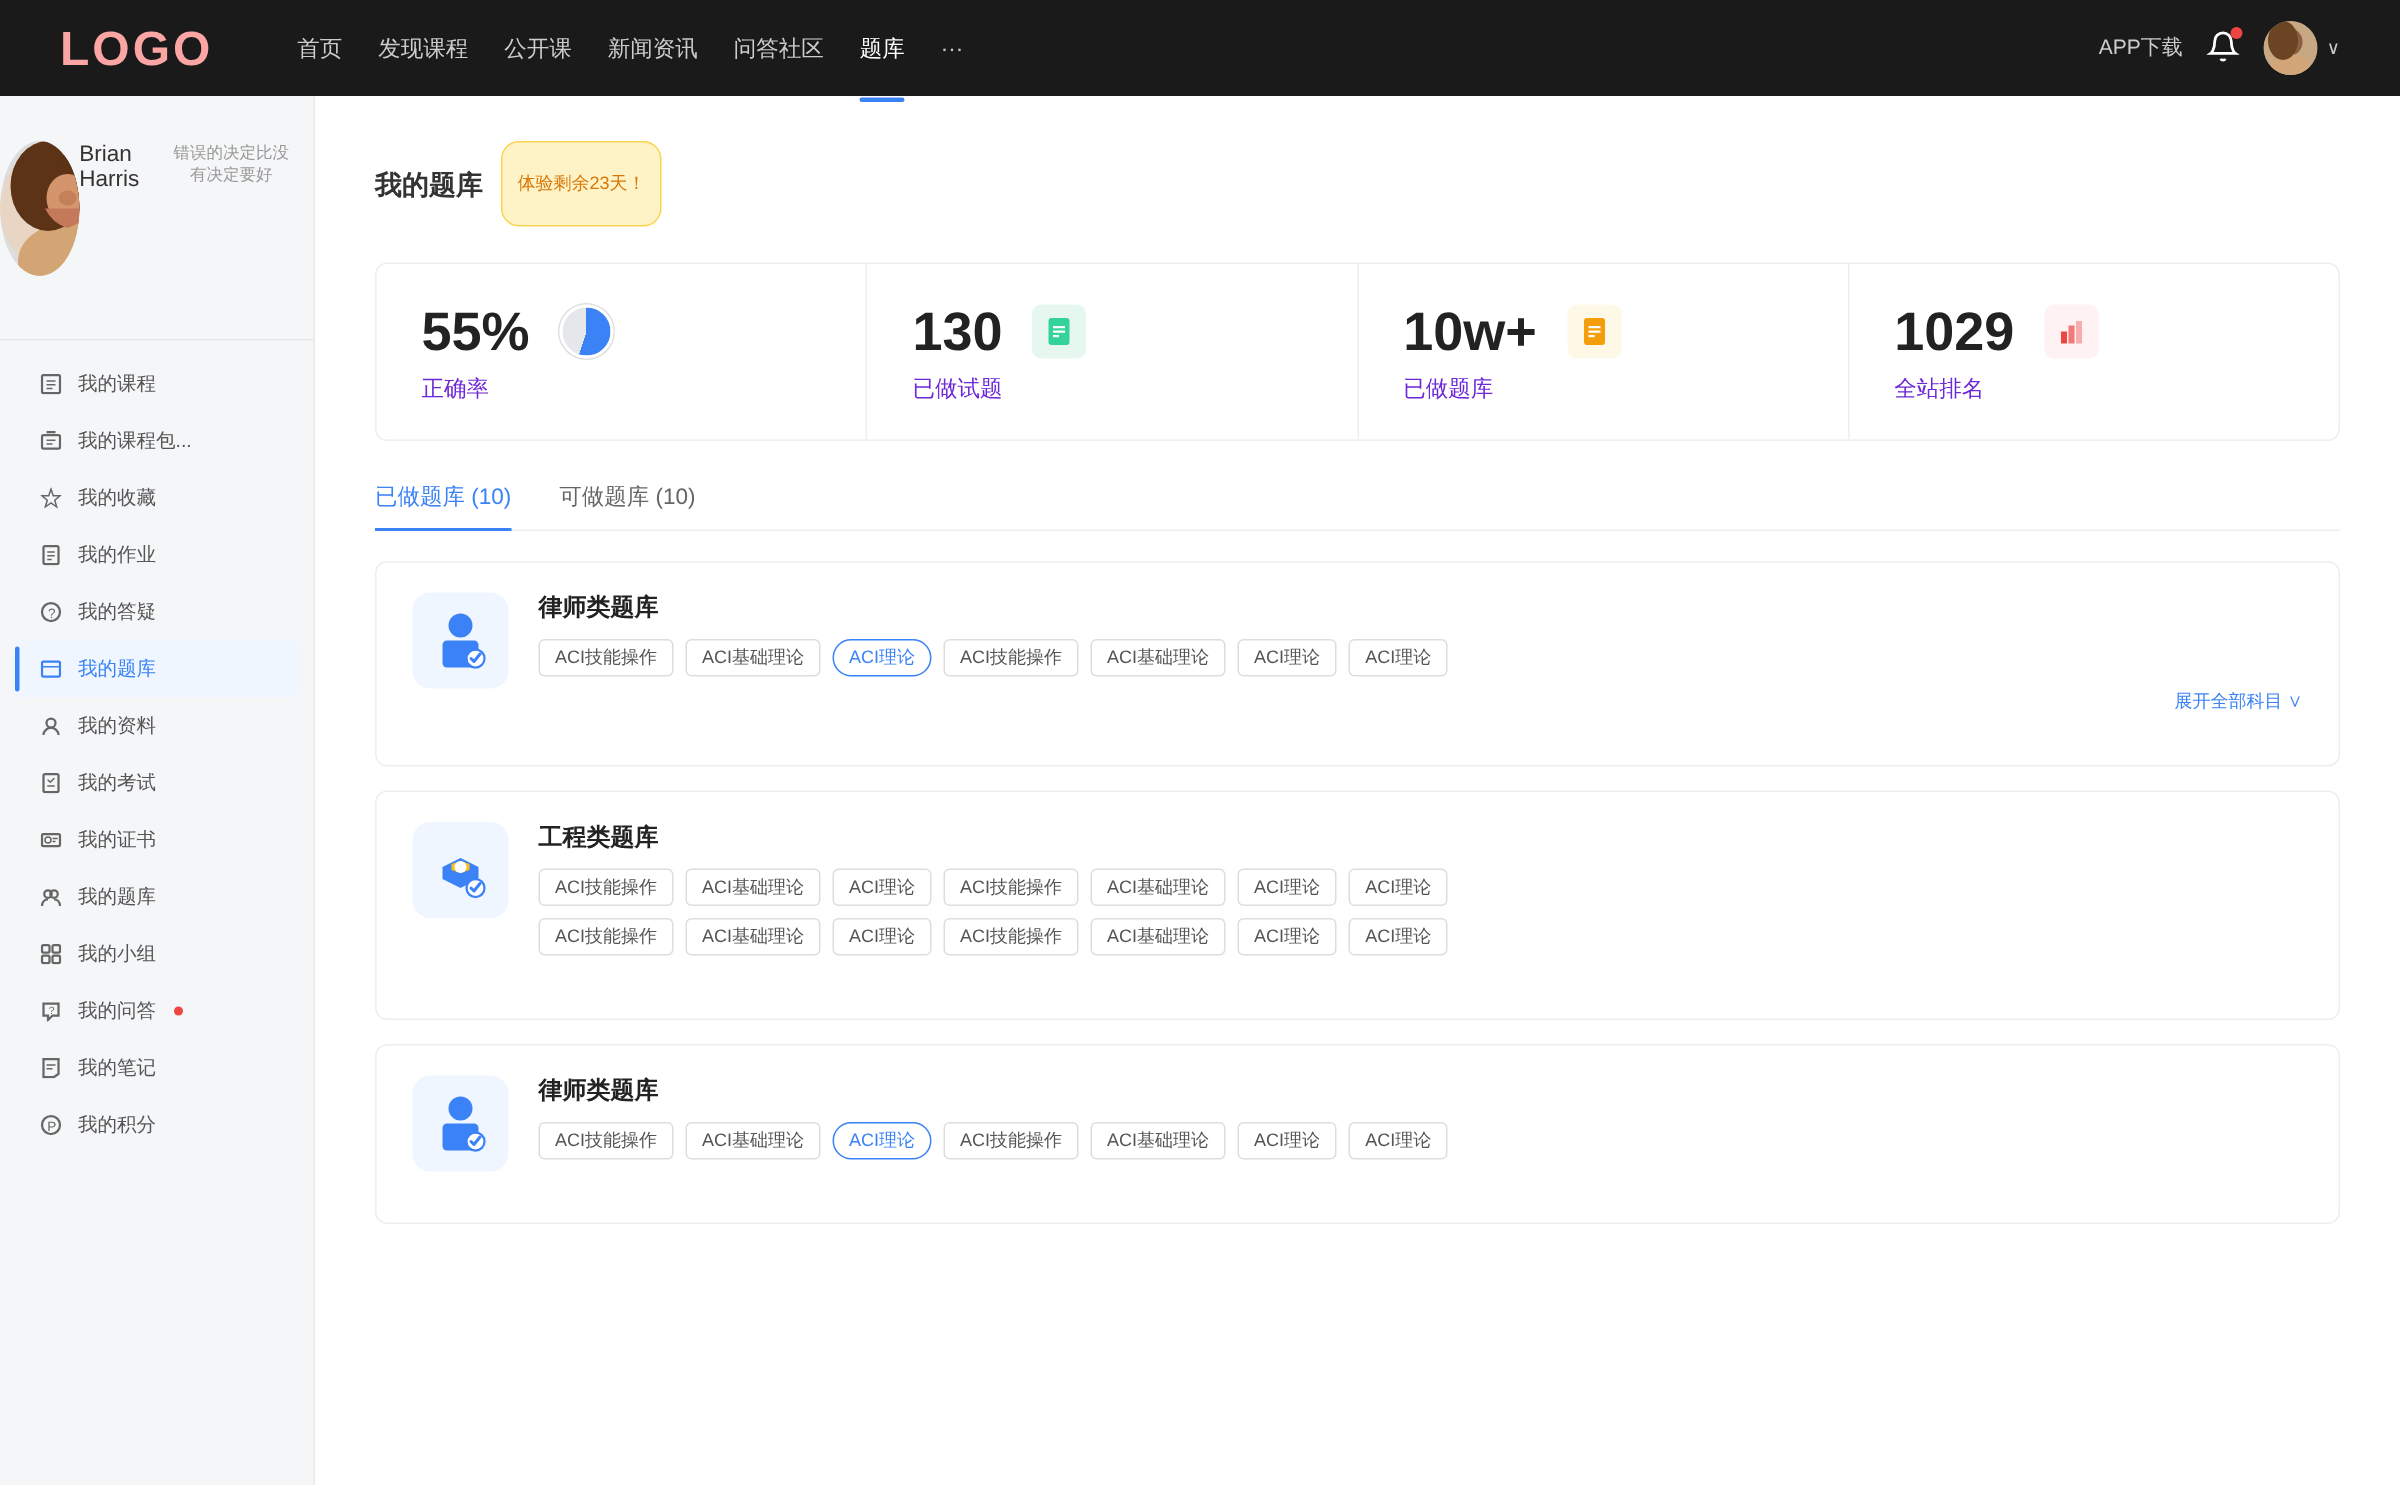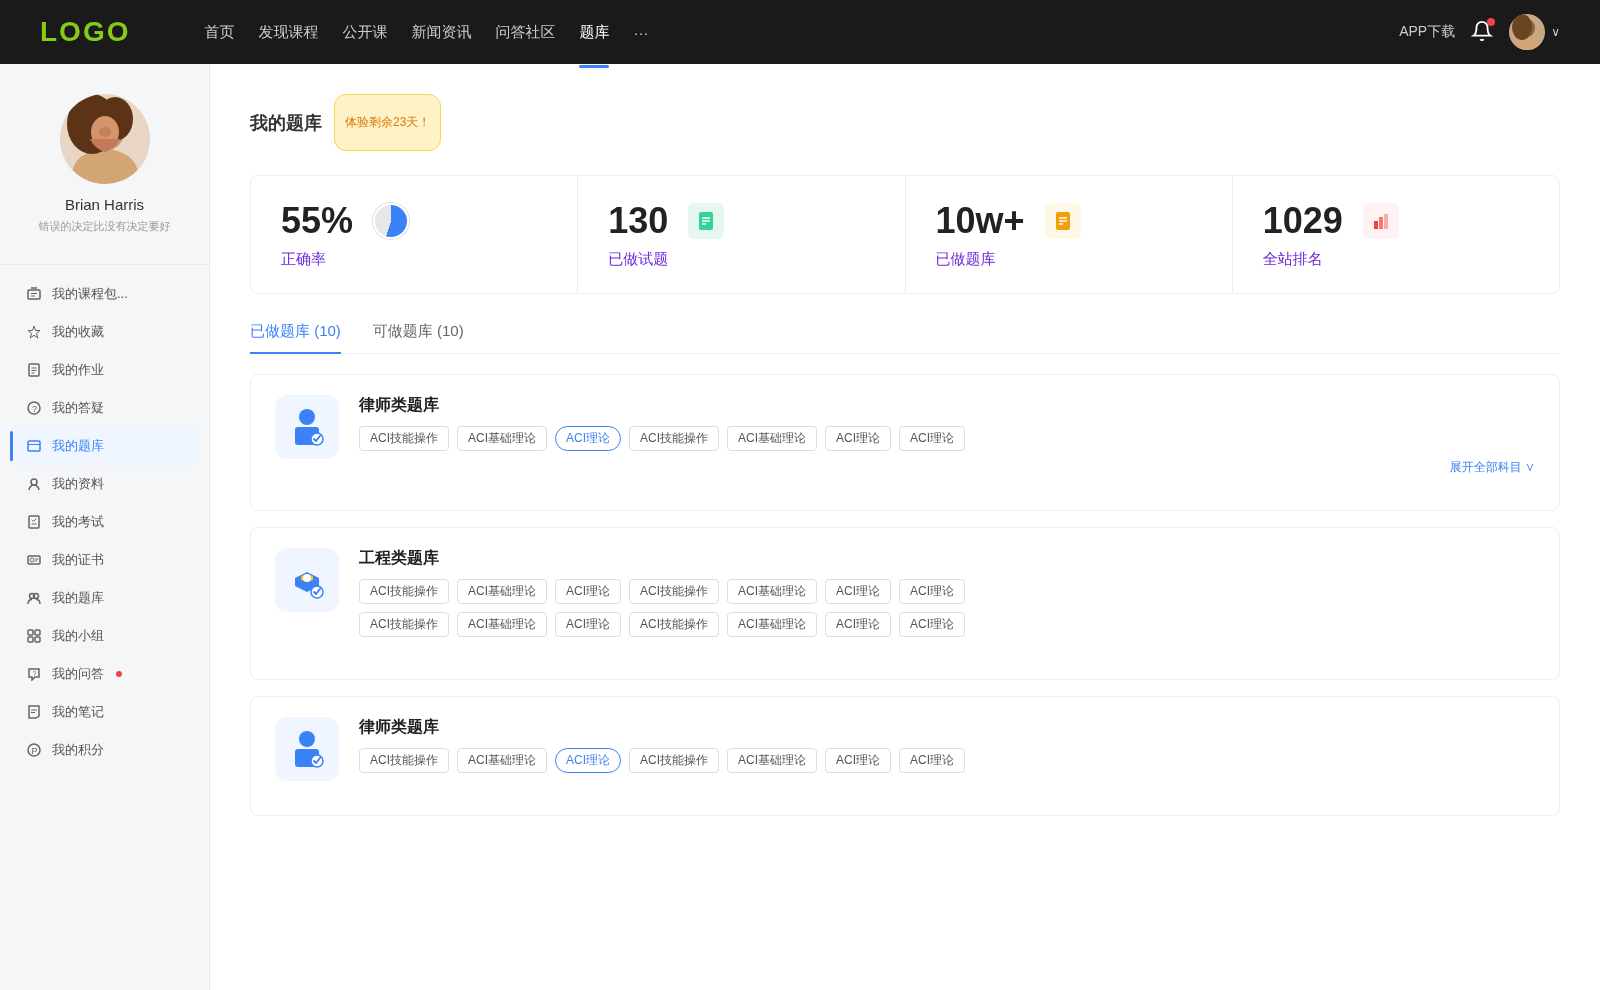--- a/index.html
+++ b/index.html
@@ -10,25 +10,25 @@
       background: #1a1a1a;
       height: 64px;
       display: flex;
       align-items: center;
       padding: 0 40px;
       position: fixed;
       top: 0; left: 0; right: 0;
       z-index: 100;
     }
     .navbar-logo {
-      color: #84cc16;
-      font-size: 28px;
+      color: #fca5a5;
+      font-size: 32px;
       font-weight: bold;
       letter-spacing: 2px;
-      margin-right: 74px;
+      margin-right: 56px;
     }
     .navbar-nav {
       display: flex;
       align-items: center;
       gap: 24px;
       flex: 1;
     }
     .nav-item {
       color: #ccc;
       font-size: 15px;
@@ -94,22 +94,21 @@
       background: #f5f6f8;
       border-right: 1px solid #e8e8e8;
       flex-shrink: 0;
       padding-top: 30px;
       display: flex;
       flex-direction: column;
       align-items: center;
     }
     .profile-section {
       display: flex;
-      flex-direction: column;
-      align-items: center;
+      flex-direction: row;
       margin-bottom: 20px;
     }
     .profile-avatar {
       width: 90px; height: 90px;
       border-radius: 50%;
       overflow: hidden;
       background: #ddd;
       margin-bottom: 12px;
     }
     .profile-avatar svg { width: 90px; height: 90px; }
@@ -379,20 +378,31 @@
         </svg>
       </div>
       <div class="profile-name">Brian Harris</div>
       <div class="profile-motto">错误的决定比没有决定要好</div>
     </div>
     <div class="sidebar-divider"></div>
     <div class="sidebar-menu" id="sidebar-menu">
         <div class="sidebar-item">
           <span class="sidebar-icon">
             <svg width="14" height="14" viewBox="0 0 14 14" fill="none">
+              <rect x="1" y="1" width="12" height="12" rx="1" stroke="#666" stroke-width="1.5"></rect>
+              <line x1="4" y1="5" x2="10" y2="5" stroke="#666" stroke-width="1"></line>
+              <line x1="4" y1="7.5" x2="10" y2="7.5" stroke="#666" stroke-width="1"></line>
+              <line x1="4" y1="10" x2="8" y2="10" stroke="#666" stroke-width="1"></line>
+            </svg>
+          </span>
+          <span>我的课程</span>
+        </div>
+        <div class="sidebar-item">
+          <span class="sidebar-icon">
+            <svg width="14" height="14" viewBox="0 0 14 14" fill="none">
               <rect x="1" y="3" width="12" height="9" rx="1" stroke="#666" stroke-width="1.5"></rect>
               <line x1="4" y1="1" x2="10" y2="1" stroke="#666" stroke-width="1.5"></line>
               <line x1="4" y1="6.5" x2="10" y2="6.5" stroke="#666" stroke-width="1"></line>
               <line x1="4" y1="9" x2="8" y2="9" stroke="#666" stroke-width="1"></line>
             </svg>
           </span>
           <span>我的课程包...</span>
         </div>
         <div class="sidebar-item">
           <span class="sidebar-icon">

